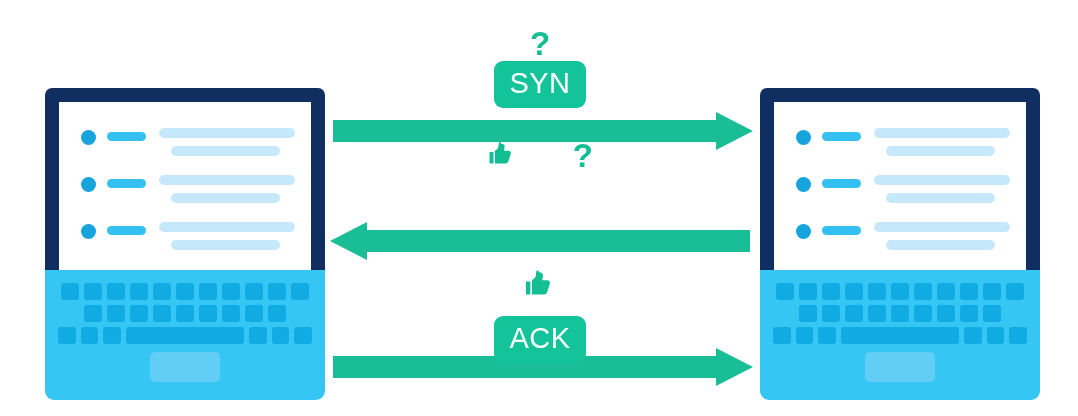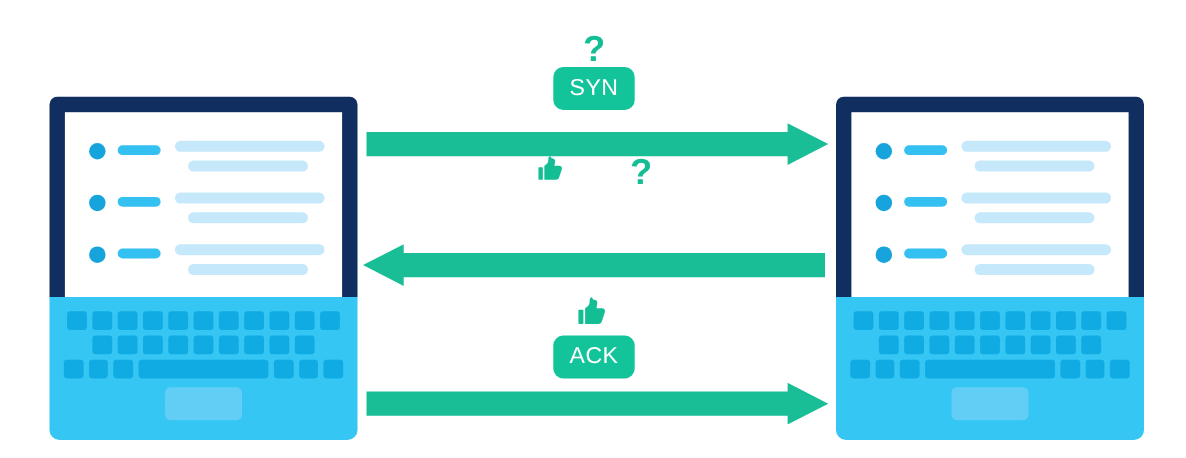--- a/index.html
+++ b/index.html
@@ -143,21 +143,21 @@
     color: #13BE94;
     font-size: 33px;
     font-weight: bold;
     line-height: 0.85;
     font-family: "Liberation Sans", sans-serif;
   }
   .badge {
     background: #13C49B;
     border-radius: 9px;
     color: #ffffff;
-    font-size: 21px;
+    font-size: 29px;
     line-height: 1;
     padding: 8px 15px 10px 15px;
     letter-spacing: 0.5px;
     white-space: pre;
     font-family: "Liberation Sans", sans-serif;
   }
 </style>
 </head>
 <body>
 
@@ -331,21 +331,21 @@
           <path fill="#13BE94" d="M10.6 1.6c-.7 0-1.2.6-1.3 1.3l-.2 2.4c-.1.8-.5 1.5-1.1 2L6.3 8.6v10.1h8.5c1 0 1.9-.6 2.2-1.6l2-6c.4-1.2-.5-2.5-1.8-2.5h-3.6l.5-3.1c.2-1.1-.5-2.1-1.6-2.3-.3 0-.6-.1-.9-.1z"></path>
           <rect fill="#13BE94" x="2.0" y="9.6" width="3.2" height="9.1" rx="0.5"></rect>
         </svg>
       </div>
       <div class="msg-icon">
         <span class="qmark">?</span>
       </div>
     </div>
   </div>
 
-  <div class="msg" style="left:455px; top:268px; width:170px;">
+  <div class="msg" style="left:455px; top:268px; width:170px;gap:11px;">
     <div class="msg-icons">
       <div class="msg-icon">
         <svg width="34" height="34" viewBox="0 0 24 24">
           <path fill="#13BE94" d="M10.6 1.6c-.7 0-1.2.6-1.3 1.3l-.2 2.4c-.1.8-.5 1.5-1.1 2L6.3 8.6v10.1h8.5c1 0 1.9-.6 2.2-1.6l2-6c.4-1.2-.5-2.5-1.8-2.5h-3.6l.5-3.1c.2-1.1-.5-2.1-1.6-2.3-.3 0-.6-.1-.9-.1z"></path>
           <rect fill="#13BE94" x="2.0" y="9.6" width="3.2" height="9.1" rx="0.5"></rect>
         </svg>
       </div>
     </div>
     <div class="badge">ACK</div>
   </div>

